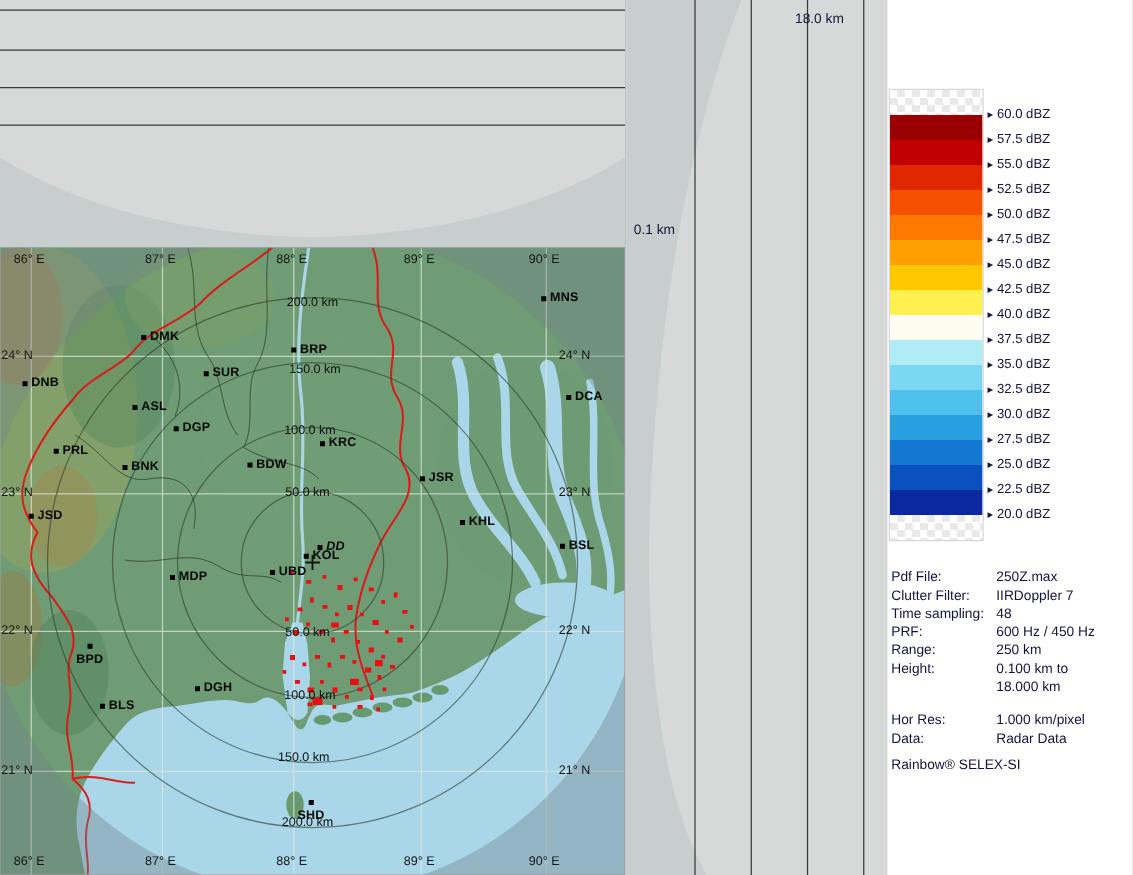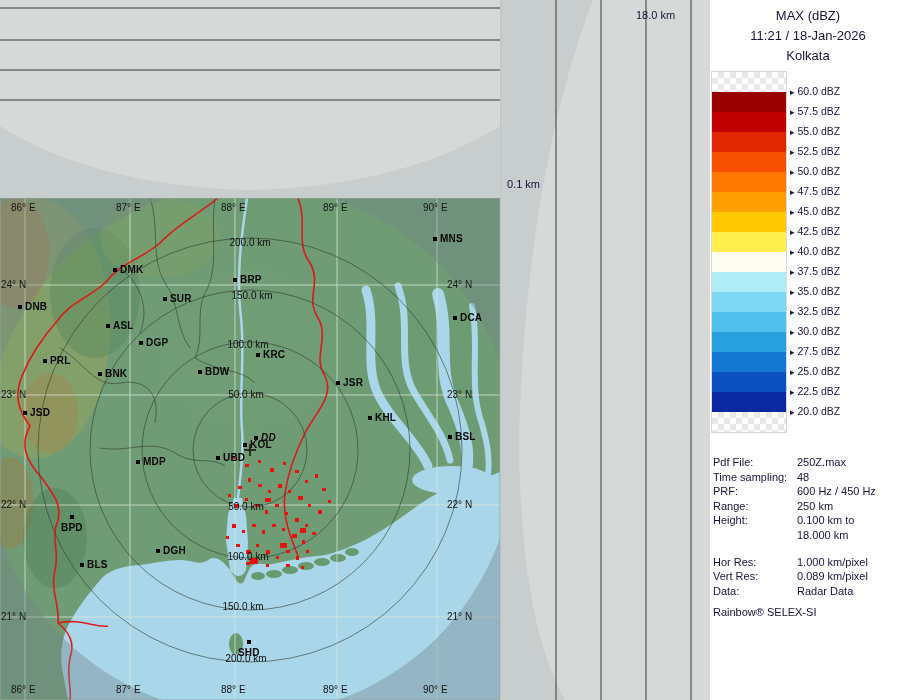--- a/index.html
+++ b/index.html
@@ -337,25 +337,20 @@
           <span class="city-label">BLS</span>
         </div>
         <div class="city" style="left: 238px; top: 442px; flex-direction: column;">
           <span class="city-dot"></span>
           <span class="city-label">SHD</span>
         </div>
       </div>
   </div>
 
   <div class="legend">
-    <div class="legend-header">
-      <div>MAX (dBZ)</div>
-      <div>11:21 / 18-Jan-2026</div>
-      <div>Kolkata</div>
-    </div>
     <div class="colorbar">
         <div class="band checker"></div>
         <div class="band" style="background: rgb(154, 0, 0);"></div>
         <div class="band" style="background: rgb(192, 0, 0);"></div>
         <div class="band" style="background: rgb(224, 40, 0);"></div>
         <div class="band" style="background: rgb(245, 80, 0);"></div>
         <div class="band" style="background: rgb(255, 120, 0);"></div>
         <div class="band" style="background: rgb(255, 160, 0);"></div>
         <div class="band" style="background: rgb(255, 200, 0);"></div>
         <div class="band" style="background: rgb(255, 240, 80);"></div>
@@ -388,20 +383,24 @@
         <div class="cb-label" style="top: 313px;"><span class="cb-tick">▸</span>22.5 dBZ</div>
         <div class="cb-label" style="top: 333px;"><span class="cb-tick">▸</span>20.0 dBZ</div>
       </div>
     <div class="metadata">
       <div>
           <div class="meta-row">
             <span class="meta-label">Pdf File:</span>
             <span class="meta-value">250Z.max</span>
           </div>
           <div class="meta-row">
+            <span class="meta-label">Clutter Filter:</span>
+            <span class="meta-value">IIRDoppler 7</span>
+          </div>
+          <div class="meta-row">
             <span class="meta-label">Time sampling:</span>
             <span class="meta-value">48</span>
           </div>
           <div class="meta-row">
             <span class="meta-label">PRF:</span>
             <span class="meta-value">600 Hz / 450 Hz</span>
           </div>
           <div class="meta-row">
             <span class="meta-label">Range:</span>
             <span class="meta-value">250 km</span>
@@ -412,24 +411,20 @@
           </div>
           <div class="meta-row">
             <span class="meta-label"></span>
             <span class="meta-value">18.000 km</span>
           </div>
           <div class="meta-row gap">
             <span class="meta-label">Hor Res:</span>
             <span class="meta-value">1.000 km/pixel</span>
           </div>
           <div class="meta-row">
-            <span class="meta-label">Vert Res:</span>
-            <span class="meta-value">0.089 km/pixel</span>
-          </div>
-          <div class="meta-row">
             <span class="meta-label">Data:</span>
             <span class="meta-value">Radar Data</span>
           </div>
         </div>
       <div class="meta-footer">Rainbow® SELEX-SI</div>
     </div>
   </div>
 
 </div>
 

